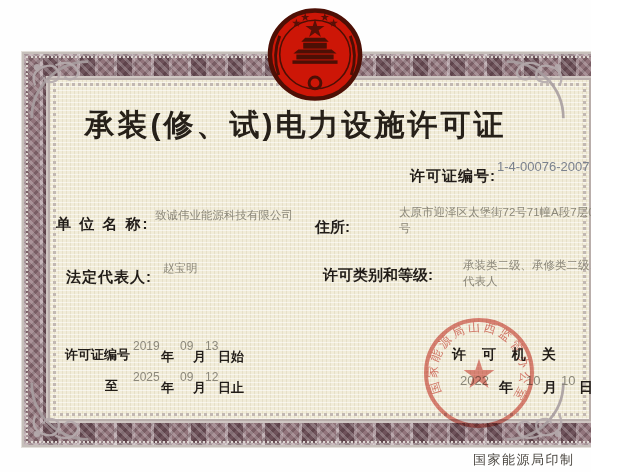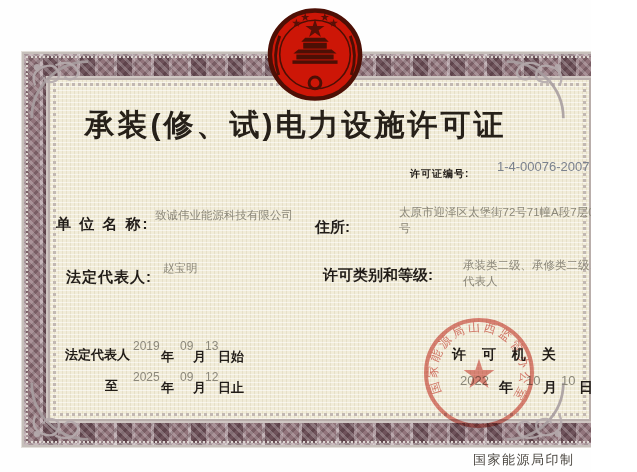--- a/index.html
+++ b/index.html
@@ -45,21 +45,21 @@
   .abs{position:absolute;white-space:nowrap;}
   .title{
     left:0;right:0;top:105px;text-align:center;
     font-size:30px;font-weight:bold;color:#262019;letter-spacing:3px;z-index:4;
   }
   .lbl{font-weight:bold;color:#211c18;}
   .val{color:#8b8779;}
   .num{color:#7b828e;}
   .wrapval{white-space:normal;line-height:1.35;margin-left:36px;}
 
-  .license-label{left:410px;top:167px;font-size:10px;letter-spacing:1px;}
+  .license-label{left:410px;top:167px;font-size:15px;letter-spacing:1px;}
   .license-no{left:497px;top:159px;font-size:13px;}
 
   .f-company-l{left:56px;top:215px;font-size:15px;letter-spacing:2px;}
   .f-company-v{left:155px;top:208px;font-size:11.5px;}
   .f-addr-l{left:315px;top:218px;font-size:15px;}
   .f-addr-v{left:363px;top:205px;width:216px;font-size:11.5px;}
   .f-rep-l{left:66px;top:268px;font-size:15px;letter-spacing:1px;}
   .f-rep-v{left:163px;top:261px;font-size:11.5px;}
   .f-cat-l{left:313px;top:266px;font-size:15px;margin-left:10px;}
   .f-cat-v{left:427px;top:258px;width:170px;font-size:11.5px;}
@@ -150,21 +150,21 @@
   <div class="abs lbl f-addr-l">住所:</div>
   <div class="abs val wrapval f-addr-v">太原市迎泽区太堡街72号71幢A段7层0703号</div>
 
   <div class="abs lbl f-rep-l">法定代表人:</div>
   <div class="abs val f-rep-v">赵宝明</div>
 
   <div class="abs lbl f-cat-l">许可类别和等级:</div>
   <div class="abs val wrapval f-cat-v">承装类二级、承修类二级、法定代表人</div>
 
   <div class="abs validity">
-    <span class="v-lbl" style="left:0;top:2px">法定代表人</span>
+    <span class="v-lbl" style="left:0;top:2px">许可证编号</span>
     <span class="v-val" style="left:68px;top:-5px">2019</span>
     <span class="v-lbl" style="left:96px;top:4px">年</span>
     <span class="v-val" style="left:115px;top:-5px">09</span>
     <span class="v-lbl" style="left:128px;top:4px">月</span>
     <span class="v-val" style="left:140px;top:-5px">13</span>
     <span class="v-lbl" style="left:153px;top:4px">日始</span>
 
     <span class="v-lbl" style="left:40px;top:33px">至</span>
     <span class="v-val" style="left:68px;top:26px">2025</span>
     <span class="v-lbl" style="left:96px;top:35px">年</span>

